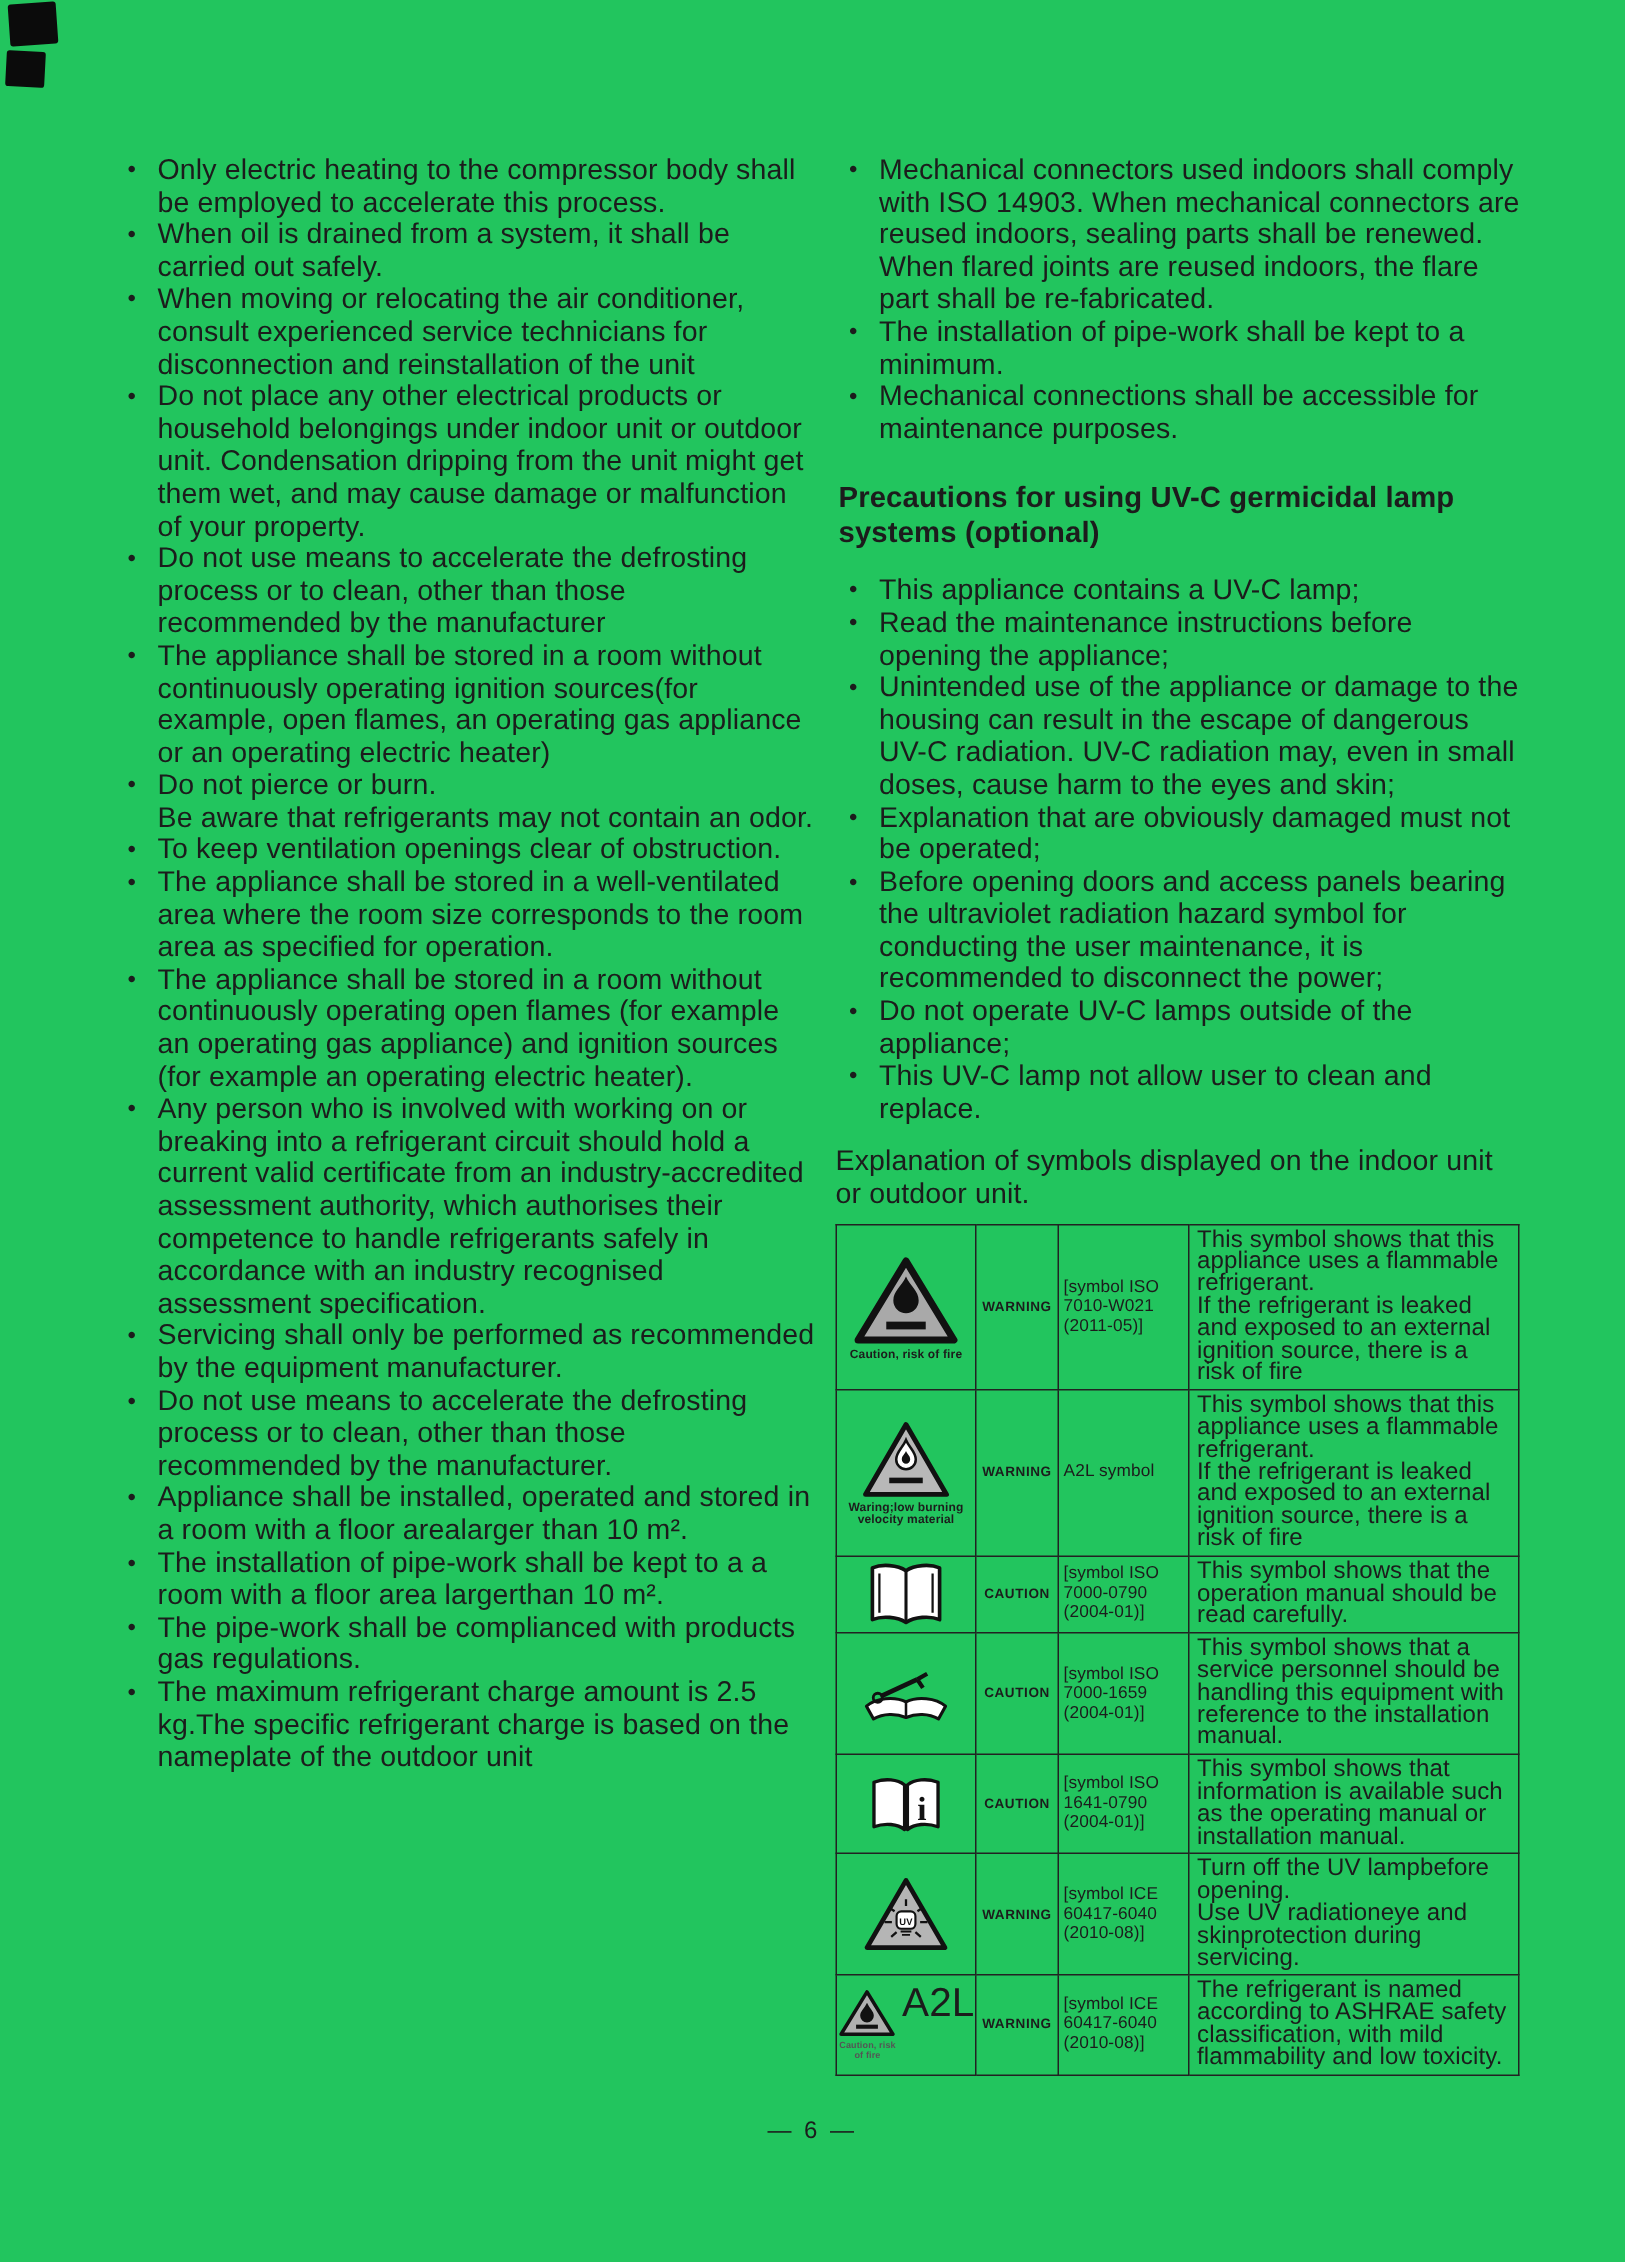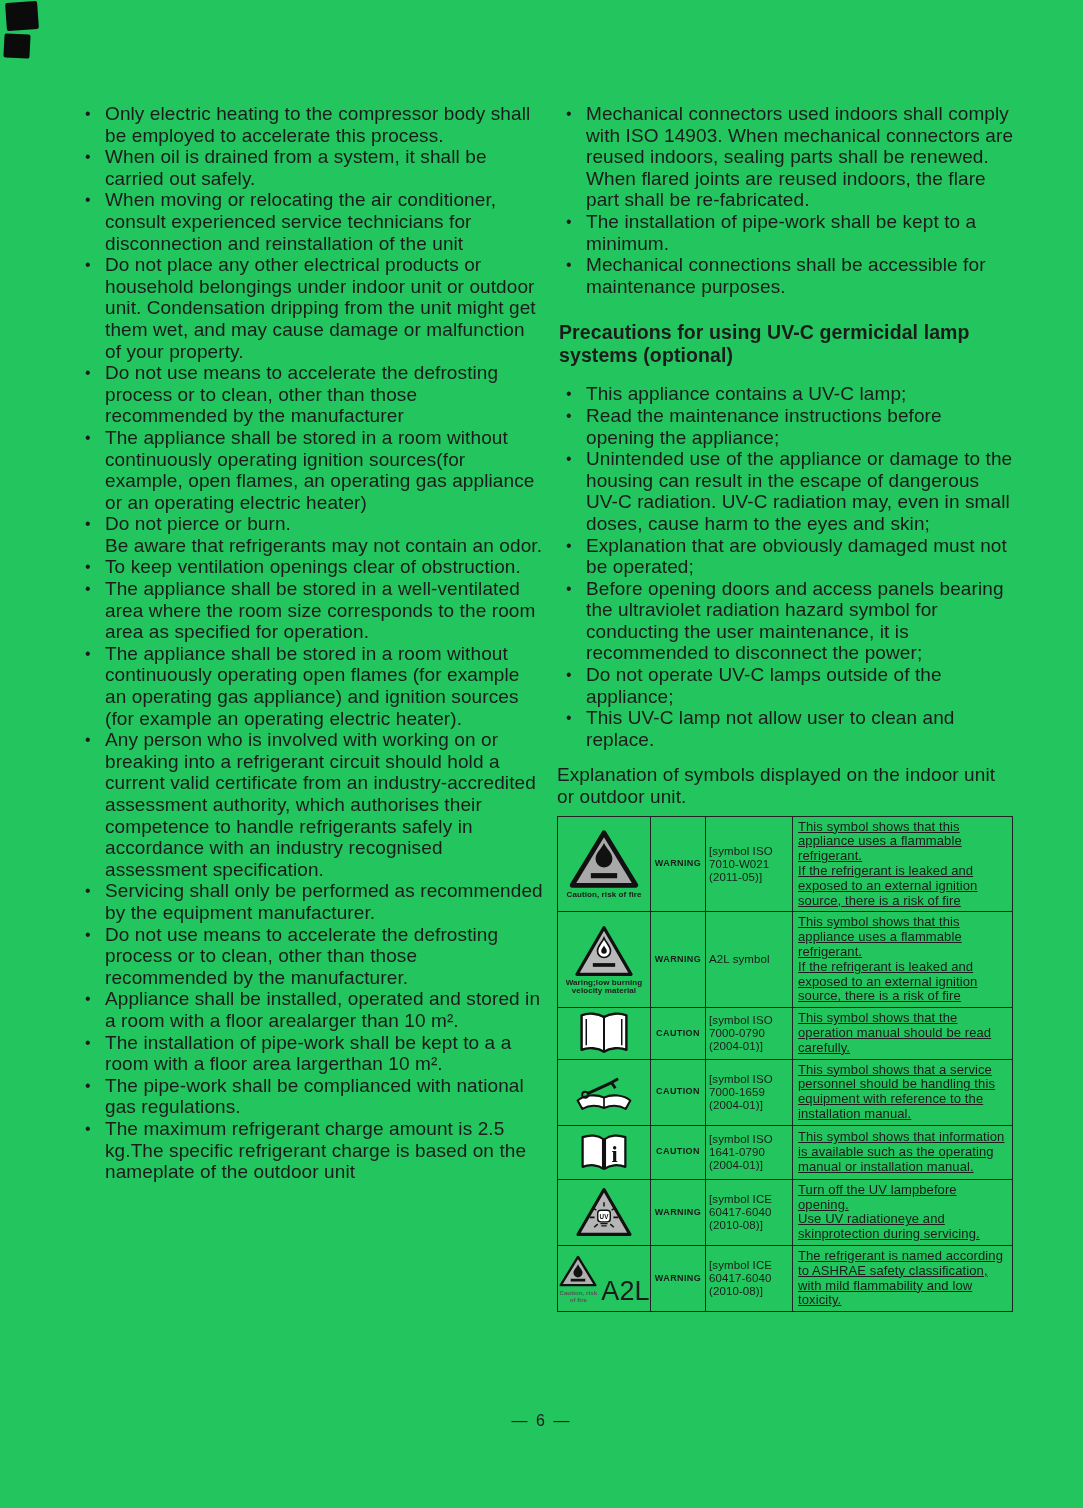--- a/index.html
+++ b/index.html
@@ -14,24 +14,24 @@
   ul.bullets{list-style:none;margin:0;padding:0;}
   ul.bullets li{position:relative;padding-left:29px;white-space:pre-line;}
   ul.bullets li::before{content:"•";position:absolute;left:9px;top:0;font-size:16px;}
   .uvc-heading{font-weight:bold;font-size:19.5px;line-height:23px;margin:24px 0 16px 2px;white-space:pre-line;}
   .symbols-heading{margin:14px 0 8px 0;white-space:pre-line;}
   table.symbols{border-collapse:collapse;width:456px;table-layout:fixed;}
   table.symbols td{border:1.6px solid #222;vertical-align:middle;overflow:hidden;}
   td.c-sym{width:90px;text-align:center;padding:2px 1px;}
   td.c-sev{width:52px;font-size:9px;font-weight:bold;text-align:center;letter-spacing:.4px;}
   td.c-code{width:80px;font-size:11.5px;line-height:13px;padding:2px 3px;white-space:pre-line;}
-  td.c-desc{font-size:13px;line-height:14.8px;padding:3px 5px;vertical-align:top;white-space:pre-line;text-decoration:underline;}
+  td.c-desc{font-size:16px;line-height:14.8px;padding:3px 5px;vertical-align:top;white-space:pre-line;}
   .sym-caption{display:block;font-size:8px;font-weight:bold;line-height:8.5px;white-space:pre-line;margin-top:1px;}
   .sym-caption.tiny{font-size:6px;line-height:6.5px;color:#555;}
-  .a2l-row{display:flex;align-items:flex-end;justify-content:center;gap:3px;}
+  .a2l-row{display:flex;align-items:flex-start;justify-content:center;gap:3px;}
   .a2l-label{font-size:27px;color:#1c1c1c;}
   .footer{position:absolute;left:0;top:1412px;width:1083px;text-align:center;font-size:16px;letter-spacing:2px;}
   svg{display:block;margin:0 auto;}
 </style>
 </head>
 <body>
 
 <div class="page">
   <div class="corner-mark mark1"></div>
   <div class="corner-mark mark2"></div>
@@ -47,21 +47,21 @@
       <li>Do not pierce or burn.
 Be aware that refrigerants may not contain an odor.</li>
       <li>To keep ventilation openings clear of obstruction.</li>
       <li>The appliance shall be stored in a well-ventilated area where the room size corresponds to the room area as specified for operation.</li>
       <li>The appliance shall be stored in a room without continuously operating open flames (for example an operating gas appliance) and ignition sources (for example an operating electric heater).</li>
       <li>Any person who is involved with working on or breaking into a refrigerant circuit should hold a current valid certificate from an industry-accredited assessment authority, which authorises their competence to handle refrigerants safely in accordance with an industry recognised assessment specification.</li>
       <li>Servicing shall only be performed as recommended by the equipment manufacturer.</li>
       <li>Do not use means to accelerate the defrosting process or to clean, other than those recommended by the manufacturer.</li>
       <li>Appliance shall be installed, operated and stored in a room with a floor arealarger than 10 m².</li>
       <li>The installation of pipe-work shall be kept to a a room with a floor area largerthan 10 m².</li>
-      <li>The pipe-work shall be complianced with national gas regulations.</li>
+      <li>The pipe-work shall be complianced with products gas regulations.</li>
       <li>The maximum refrigerant charge amount is 2.5 kg.The specific refrigerant  charge is based on the nameplate of the outdoor unit</li>
     </ul>
   </div>
 
   <div class="col col-right">
     <ul class="bullets">
       <li>Mechanical connectors used indoors shall comply with ISO 14903. When mechanical connectors are reused indoors, sealing parts shall be renewed. When flared joints are reused indoors, the flare part shall be re-fabricated.</li>
       <li>The installation of pipe-work shall be kept to a minimum.</li>
       <li>Mechanical connections shall be accessible for maintenance purposes.</li>
     </ul>

